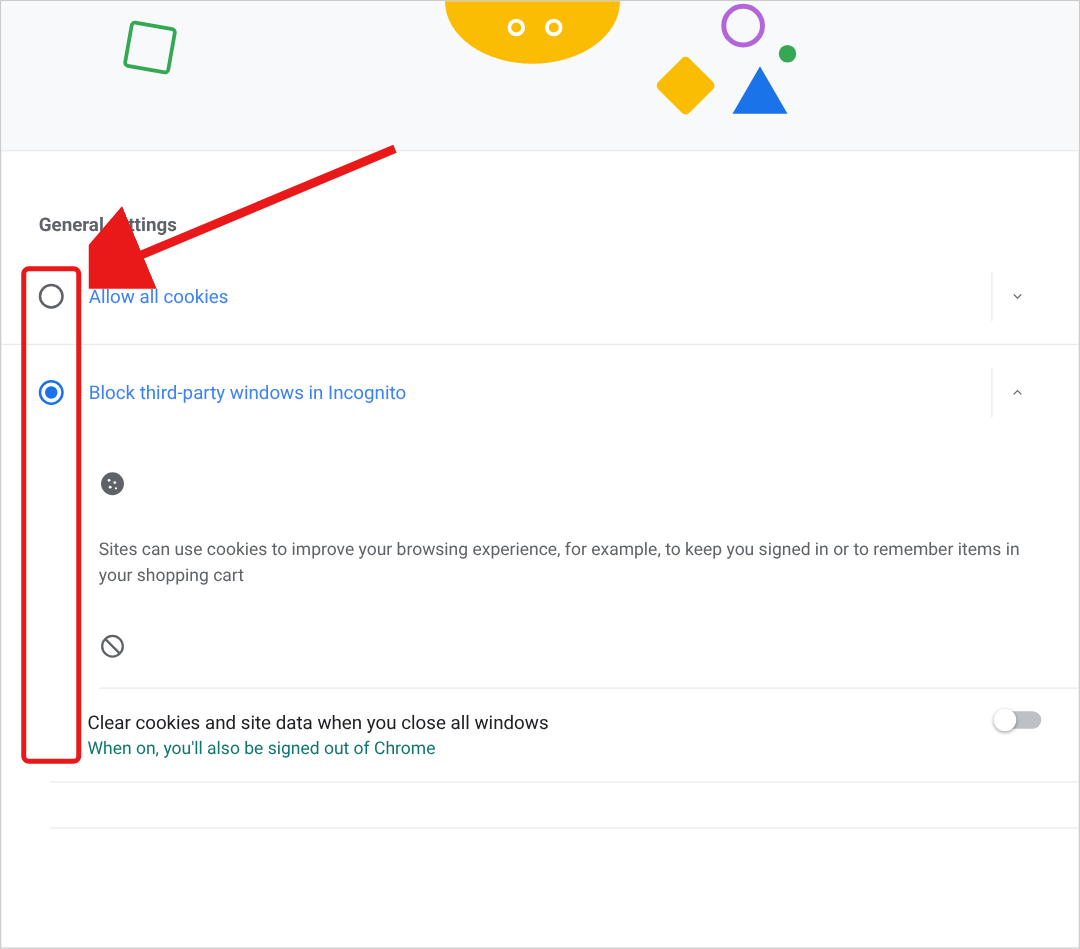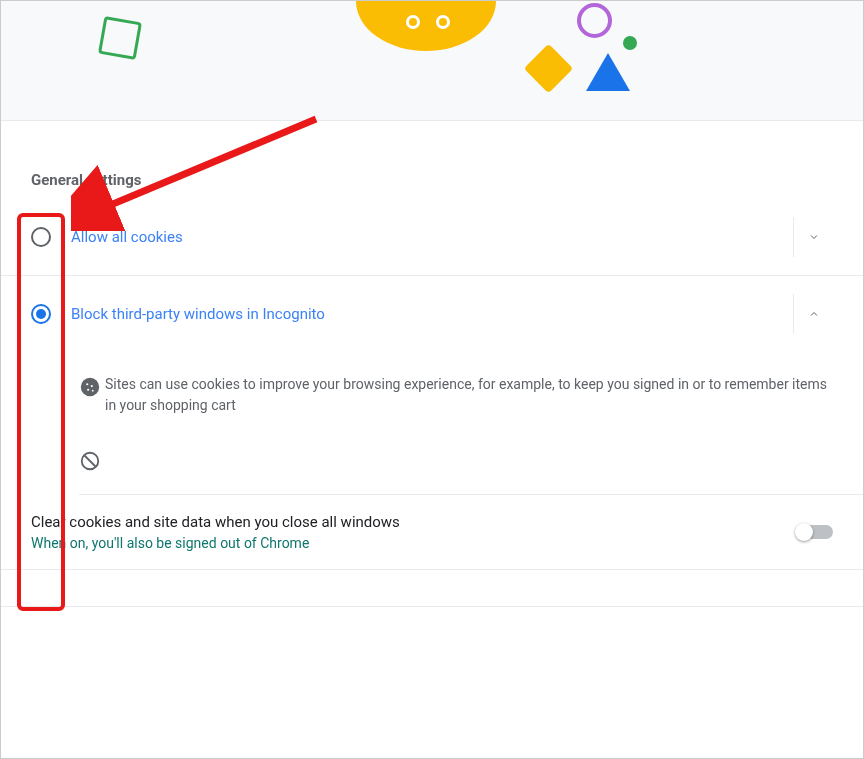--- a/index.html
+++ b/index.html
@@ -149,21 +149,22 @@
       stroke: #5f6368;
       stroke-width: 2;
       fill: none;
     }
     .detail-block {
       padding: 6px 30px 6px 78px;
     }
     .detail-row {
       display: flex;
       padding: 16px 0;
-      gap: 4px;
+      gap: 32px;
+      flex-direction: column;
     }
     .detail-icon {
       width: 22px;
       height: 22px;
       flex-shrink: 0;
       color: #5f6368;
       display: flex;
       align-items: center;
       justify-content: center;
       margin-top: 2px;
@@ -171,23 +172,24 @@
     .detail-text {
       font-size: 14px;
       color: #5f6368;
       line-height: 1.5;
     }
     .detail-divider {
       border-bottom: 1px solid #e8eaed;
     }
     .toggle-row {
       display: flex;
-      align-items: center;
+      align-items: flex-start;
       padding: 18px 30px;
       border-bottom: 1px solid #e8eaed;
+      margin-left: 39px;
     }
     .toggle-text {
       flex: 1;
     }
     .toggle-title {
       font-size: 15px;
       color: #202124;
       margin-bottom: 4px;
     }
     .toggle-sub {

